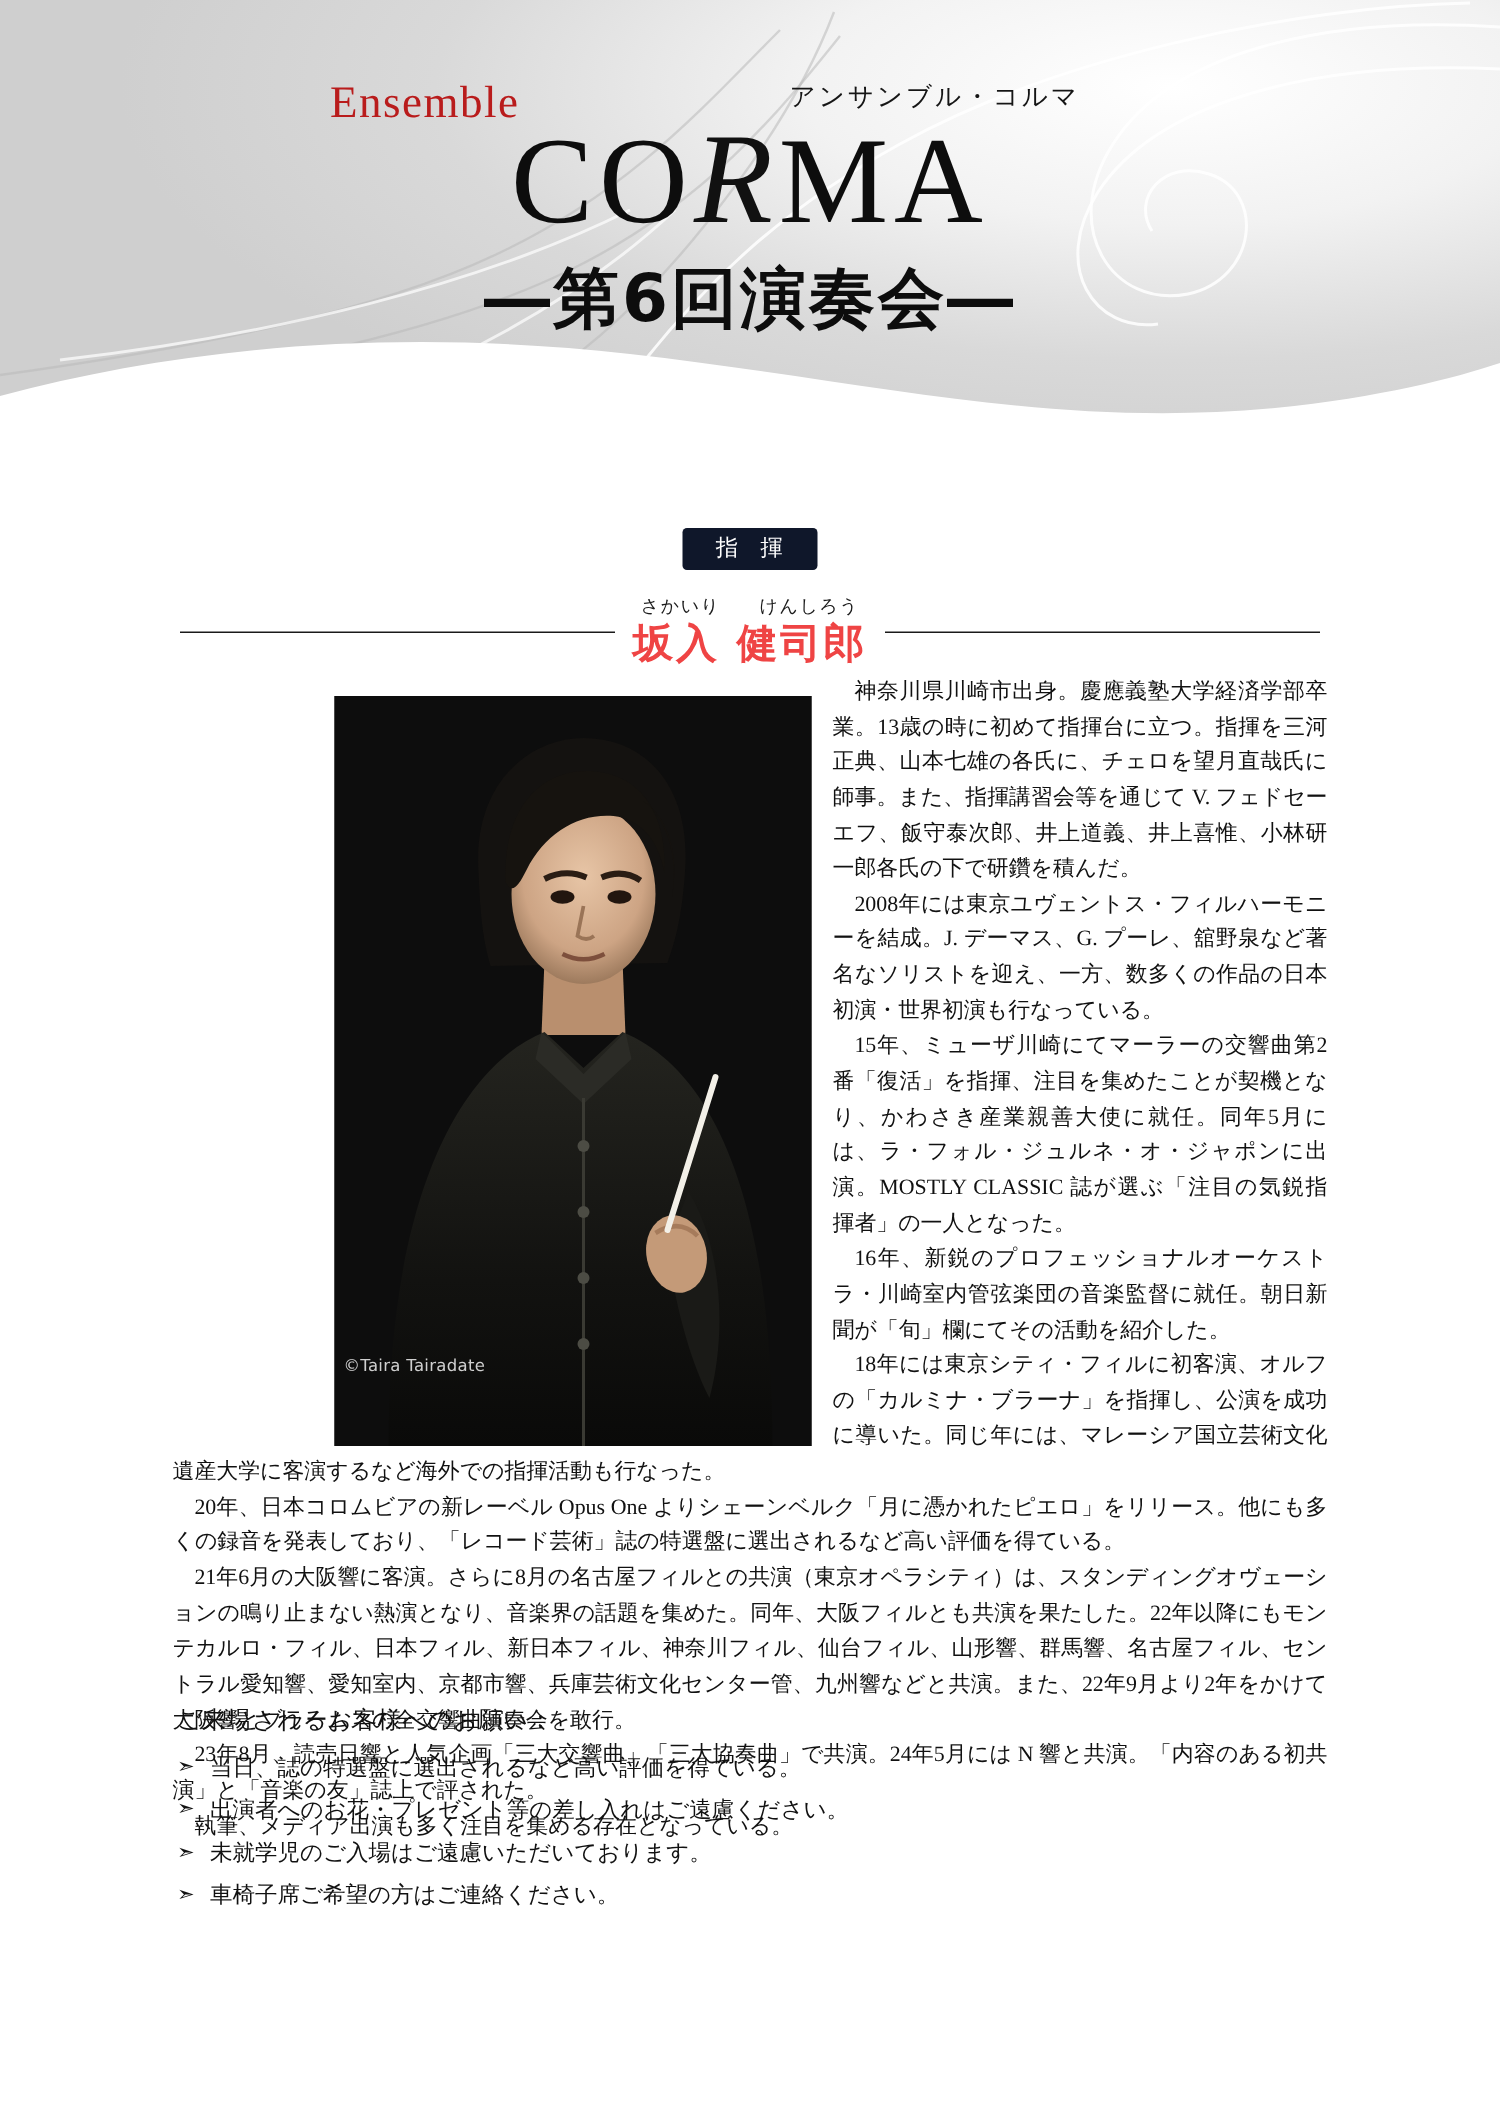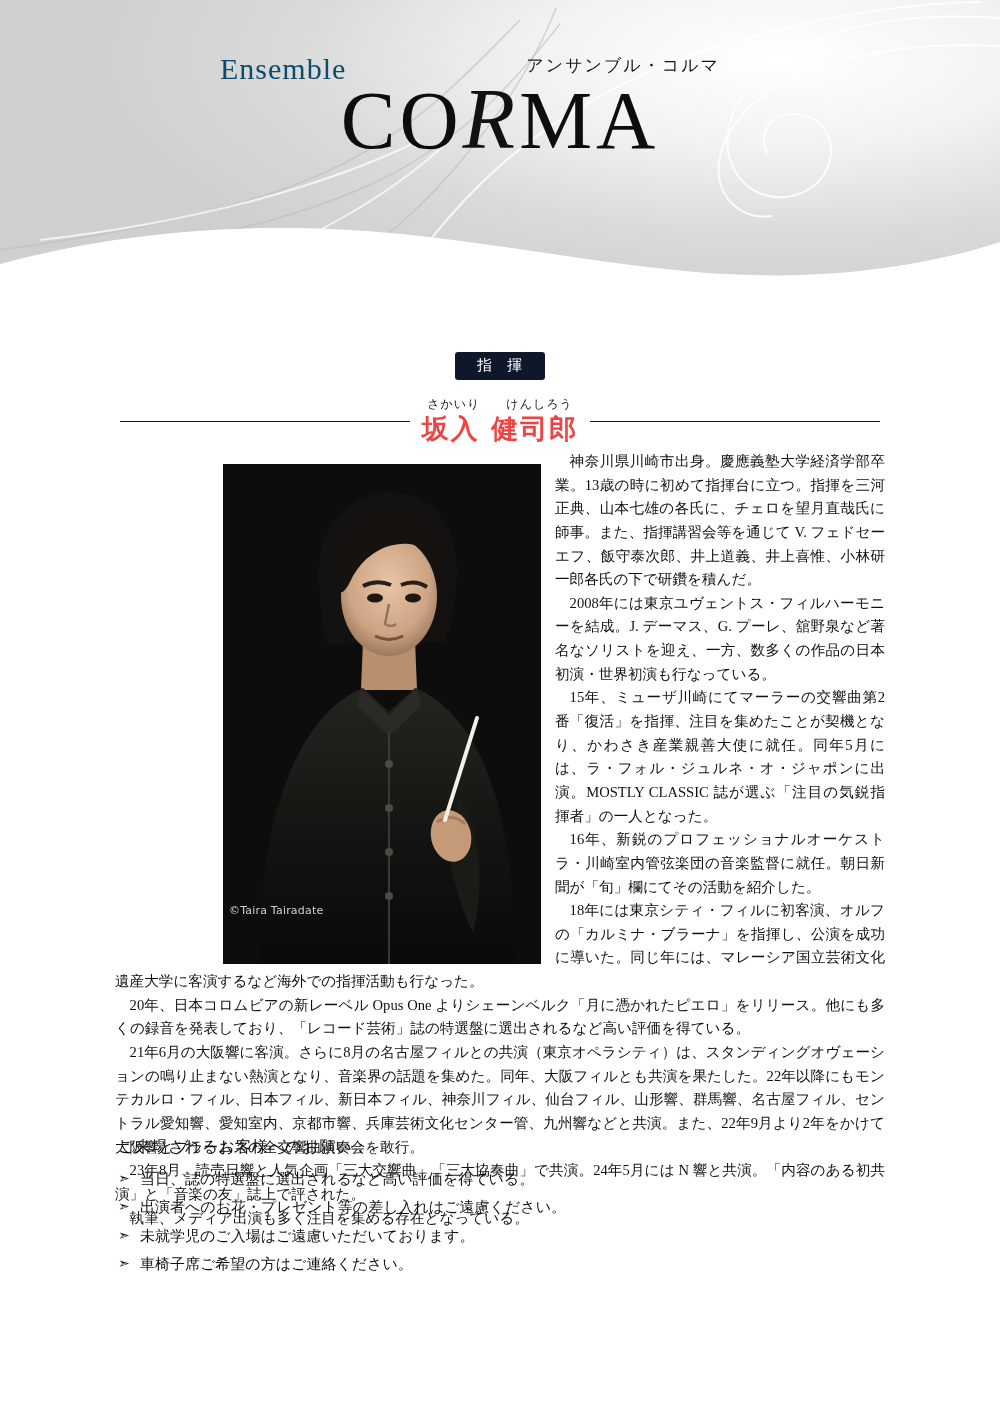--- a/index.html
+++ b/index.html
@@ -46,21 +46,21 @@
     position: absolute;
     left: 0; top: 48px;
     width: 1000px;
     text-align: center;
     z-index: 4;
   }
   .title-ensemble {
     font-family: "Liberation Serif", serif;
     font-size: 30px;
     letter-spacing: 1px;
-    color: #0c4a6e;
+    color: #b91c1c;
     display: inline-block;
     position: relative;
     left: -118px;
     top: 4px;
   }
   .title-kana {
     font-family: "DejaVu Sans", sans-serif;
     font-size: 17px;
     letter-spacing: 2px;
     color: #151515;
@@ -248,20 +248,21 @@
   </svg>
 
   <div class="title-block">
     <div>
       <span class="title-ensemble">Ensemble</span>
       <span class="title-kana">アンサンブル・コルマ</span>
     </div>
     <div class="title-main">
       <span>CO</span><span class="swash">R</span><span>MA</span>
     </div>
+    <div class="title-sub">―第6回演奏会―</div>
   </div>
 </div>
 
 <div class="section-badge">
   <span>指 揮</span>
 </div>
 
 <div class="name-row">
   <div class="rule"></div>
   <div class="name-wrap">

